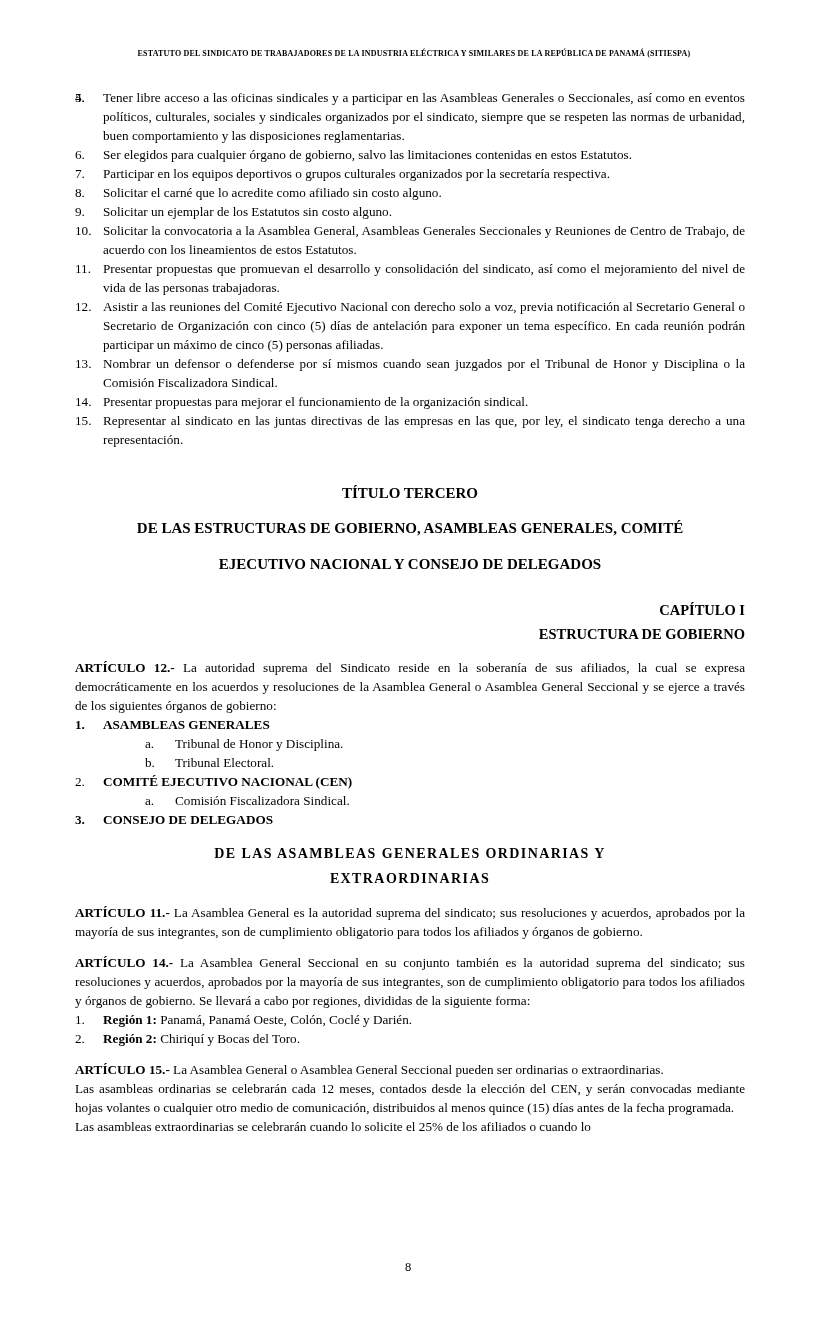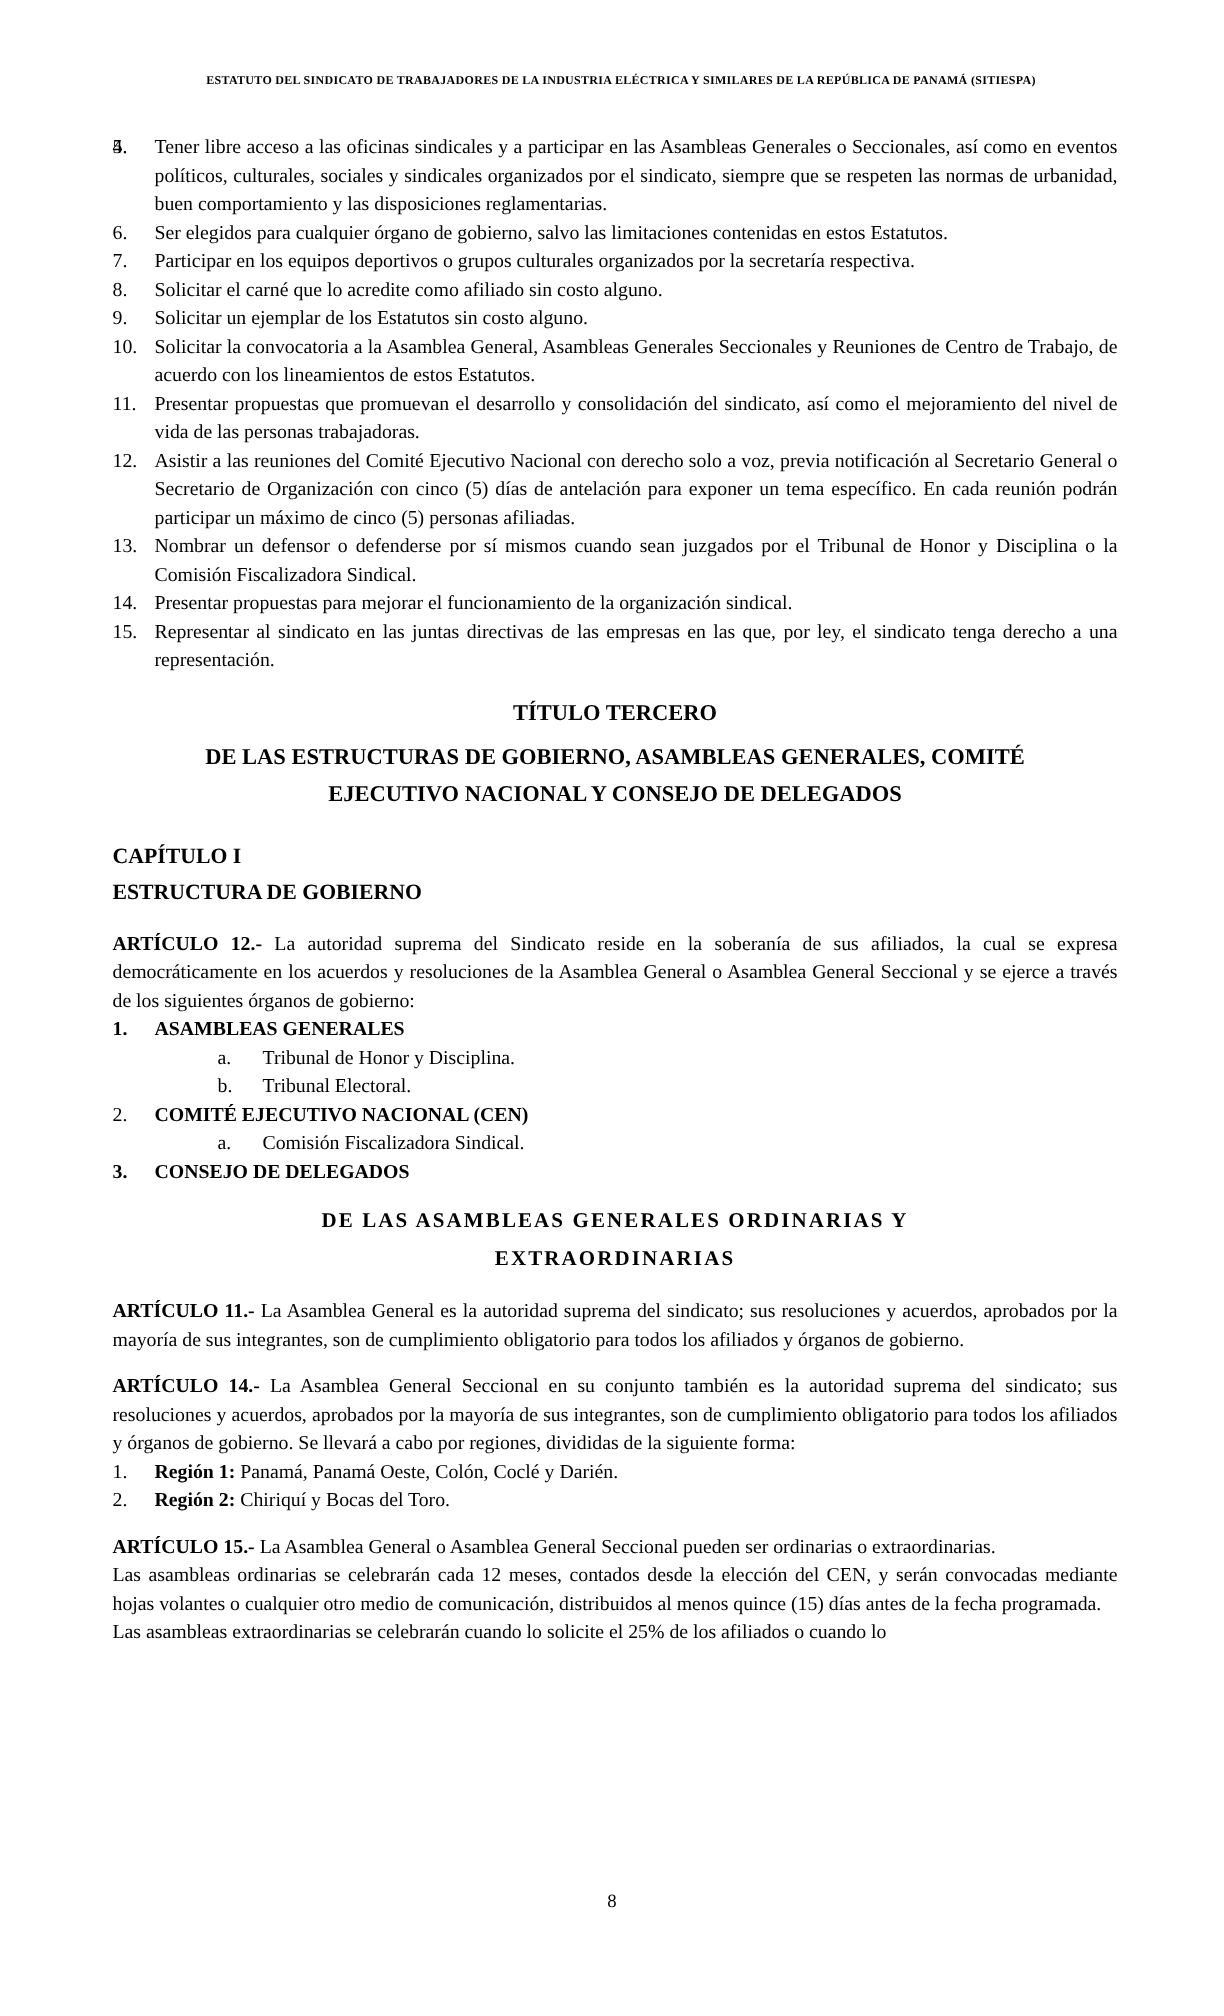--- a/index.html
+++ b/index.html
@@ -10,23 +10,23 @@
     font-size:13.2px; line-height:19px; overflow:hidden; margin:0 auto;
   }
   .running-header {
     position:absolute; top:44px; left:0; right:0; text-align:center;
     font-size:8px; font-weight:bold; letter-spacing:0.2px;padding-left:12px;
   }
   .content { position:absolute; left:75px; top:88px; width:670px; }
   .b { font-weight:bold; }
   .li { position:relative; padding-left:28px; text-align:justify; }
   .li .num { position:absolute; left:0; top:0; }
-  .h-title { text-align:center; font-weight:bold; font-size:15px; line-height:22px; margin-top:16px; }
-  .h-subtitle { text-align:center; font-weight:bold; font-size:15px; line-height:25px; width:624px; margin:6px auto 0; }
-  .chap { text-align:left; font-weight:bold; font-size:14.5px; line-height:24px; margin-top:16px; }
+  .h-title { text-align:center; font-weight:bold; font-size:15px; line-height:22px; margin-top:33px; }
+  .h-subtitle { text-align:center; font-weight:bold; font-size:15px; line-height:36px; width:624px; margin:6px auto 0; }
+  .chap { text-align:right; font-weight:bold; font-size:14.5px; line-height:24px; margin-top:16px; }
   .chap2 { text-align:center; font-weight:bold; font-size:14px; line-height:25px; letter-spacing:1.4px; margin-top:12px; }
   .para { margin-top:12px; text-align:justify; }
   .para-cont { text-align:justify; }
   .organ-row { position:relative; padding-left:28px; }
   .organ-row .num { position:absolute; left:0; top:0; }
   .sub-row { position:relative; padding-left:100px; }
   .sub-row .letter { position:absolute; left:70px; top:0; }
   .page-footer { position:absolute; top:1258px; left:0; right:0; text-align:center; font-size:12.5px; }
 </style>
 </head>

